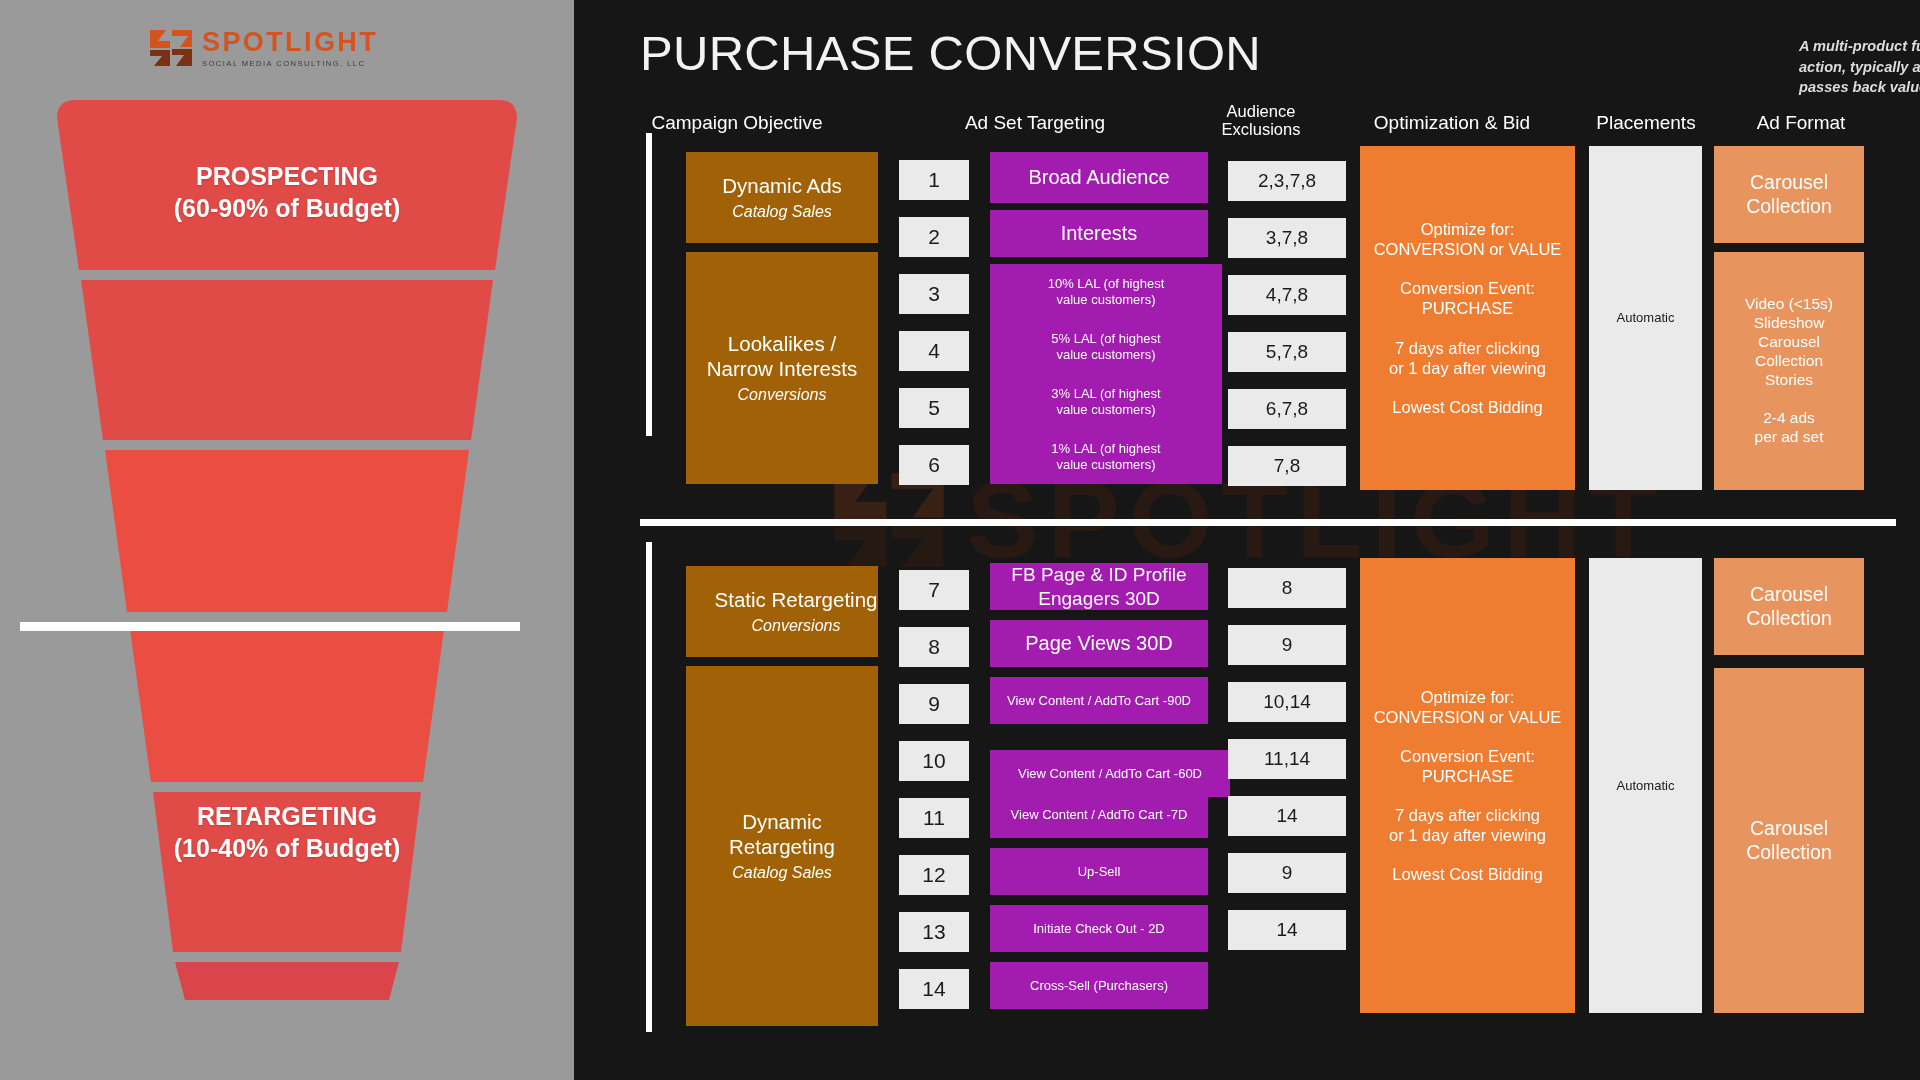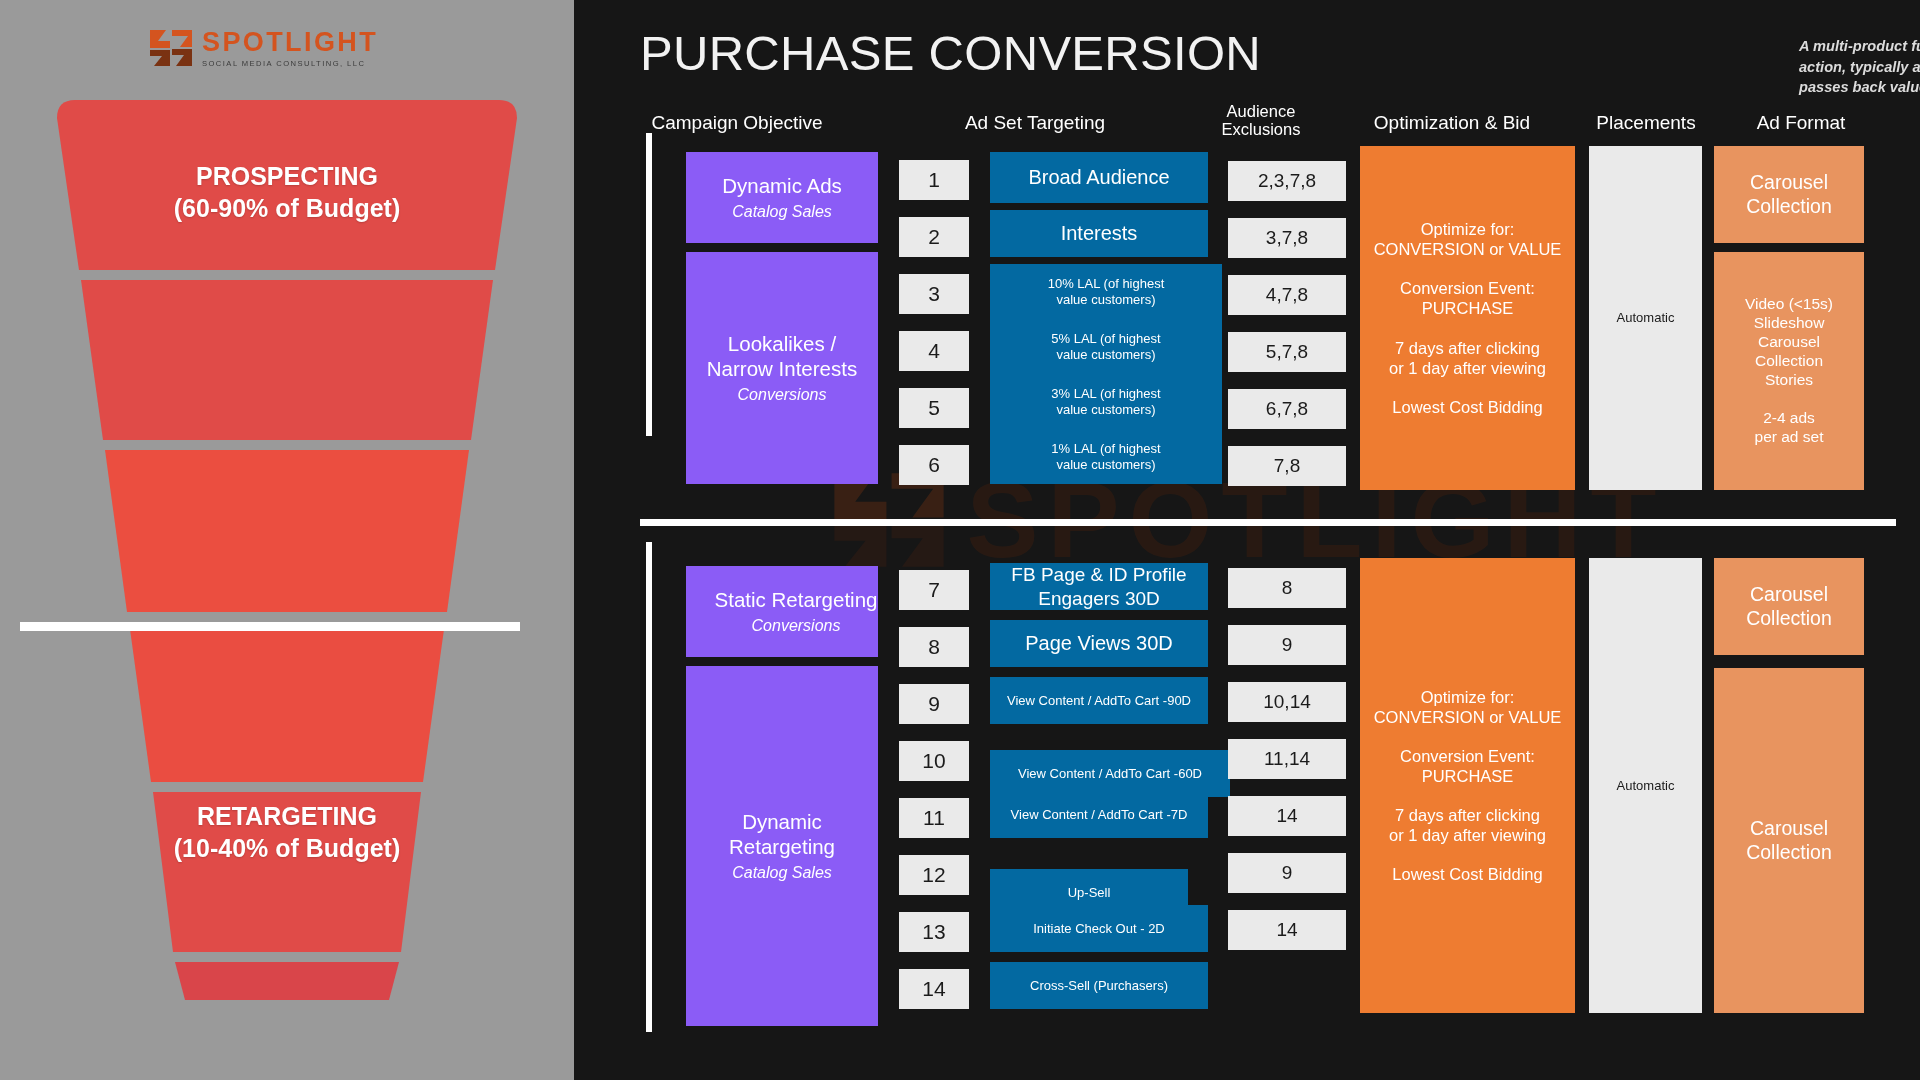--- a/index.html
+++ b/index.html
@@ -85,22 +85,22 @@
     position:absolute; left:66px; top:519px; width:1256px; height:7px;
     background:#ffffff;
   }
 
   
   .box{
     position:absolute; display:flex; flex-direction:column;
     align-items:center; justify-content:center; text-align:center;
     color:#fff; line-height:1.22;
   }
-  .box.red{ background:#8b5cf6; }
-  .box.orangered{ background:#0369a1; }
+  .box.red{ background:#a16207; }
+  .box.orangered{ background:#a21caf; }
   .box.orange{ background:#ee7c31; }
   .box.lightorange{ background:#e8945f; }
   .box.white{ background:#eaeaea; color:#1b1b1b; }
 
   .obj-title{ font-size:20.5px; }
   .obj-sub{ font-size:16px; font-style:italic; margin-top:4px; }
   .num{ font-size:21px; }
   .tgt-lg{ font-size:20px; }
   .tgt-md{ font-size:19px; }
   .tgt-sm{ font-size:13px; }
@@ -289,21 +289,21 @@
   </div>
   <div class="box orangered" style="left:416px; top:677px; width:218px; height:47px;">
     <div class="tgt-sm">View Content / AddTo Cart -90D</div>
   </div>
   <div class="box orangered" style="left:416px; top:750px; width:240px; height:47px;">
     <div class="tgt-sm">View Content / AddTo Cart -60D</div>
   </div>
   <div class="box orangered" style="left:416px; top:791px; width:218px; height:47px;">
     <div class="tgt-sm">View Content / AddTo Cart -7D</div>
   </div>
-  <div class="box orangered" style="left:416px; top:848px; width:198px; height:47px;margin-top:21px;">
+  <div class="box orangered" style="left:416px; top:848px; width:218px; height:47px;">
     <div class="tgt-sm">Up-Sell</div>
   </div>
   <div class="box orangered" style="left:416px; top:905px; width:218px; height:47px;">
     <div class="tgt-sm">Initiate Check Out - 2D</div>
   </div>
   <div class="box orangered" style="left:416px; top:962px; width:218px; height:47px;">
     <div class="tgt-sm">Cross-Sell (Purchasers)</div>
   </div>
 
   <div class="box white excl" style="left:654px; top:568px; width:118px; height:40px;">8</div>

